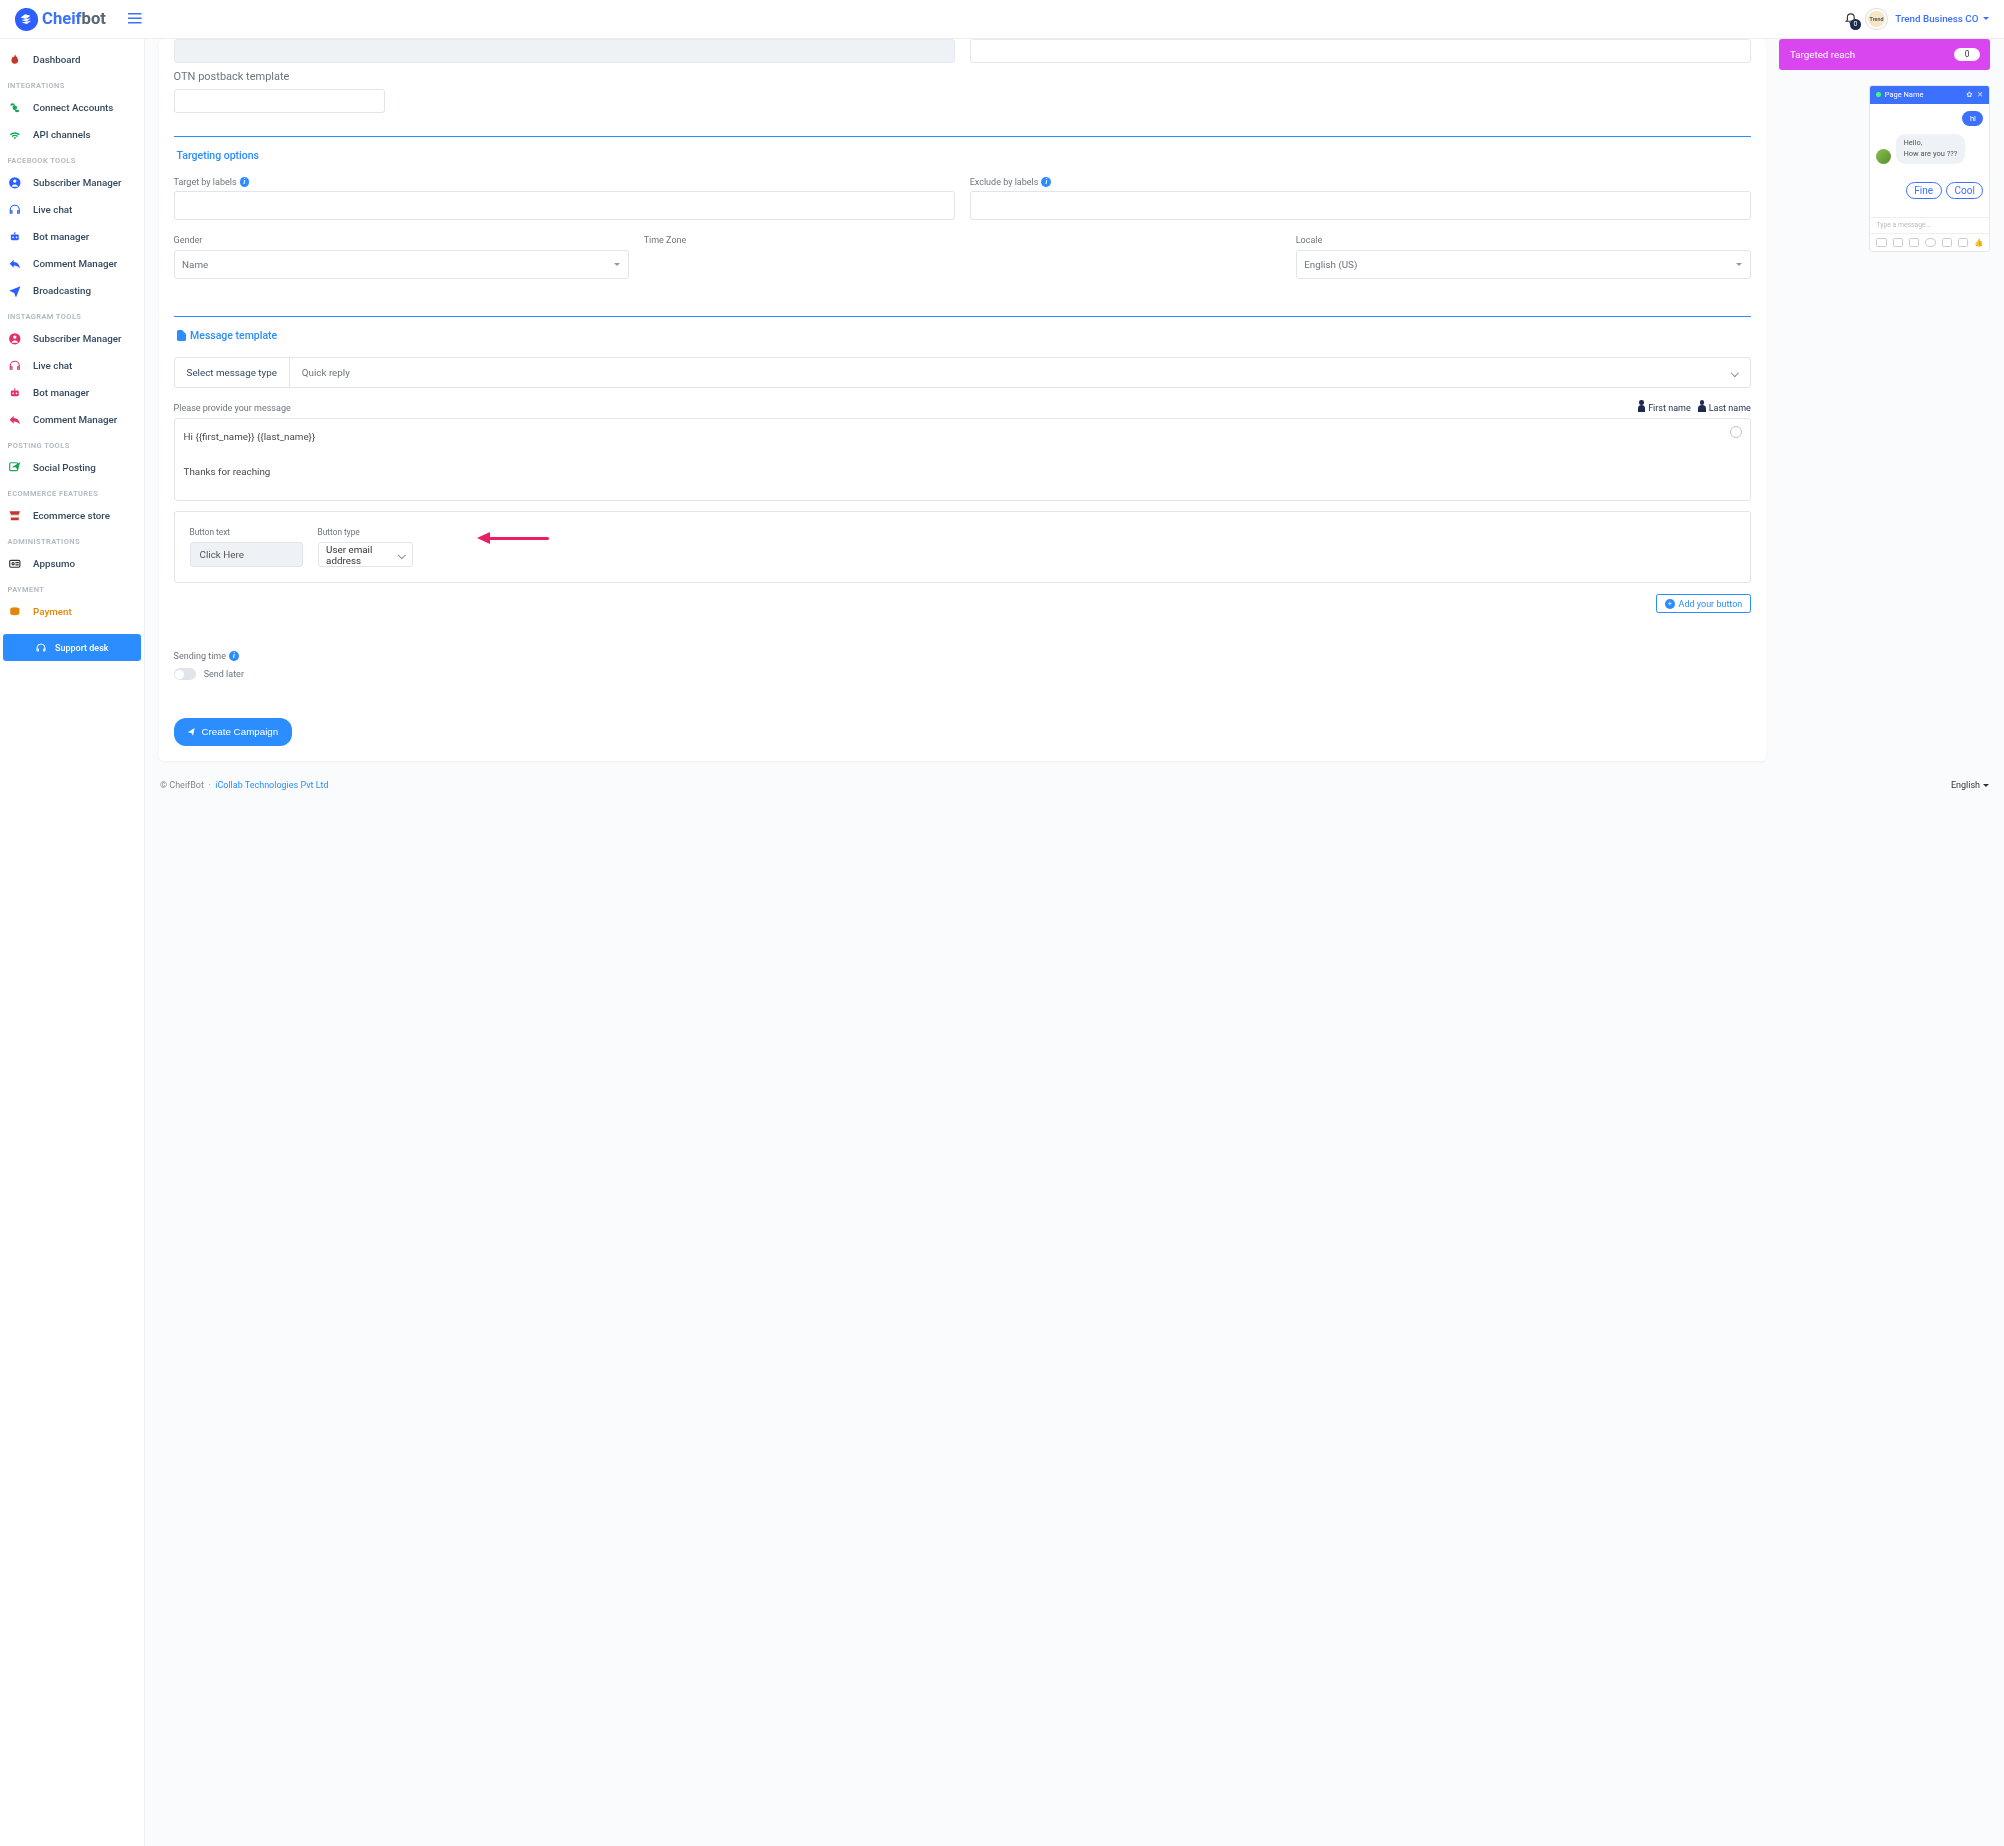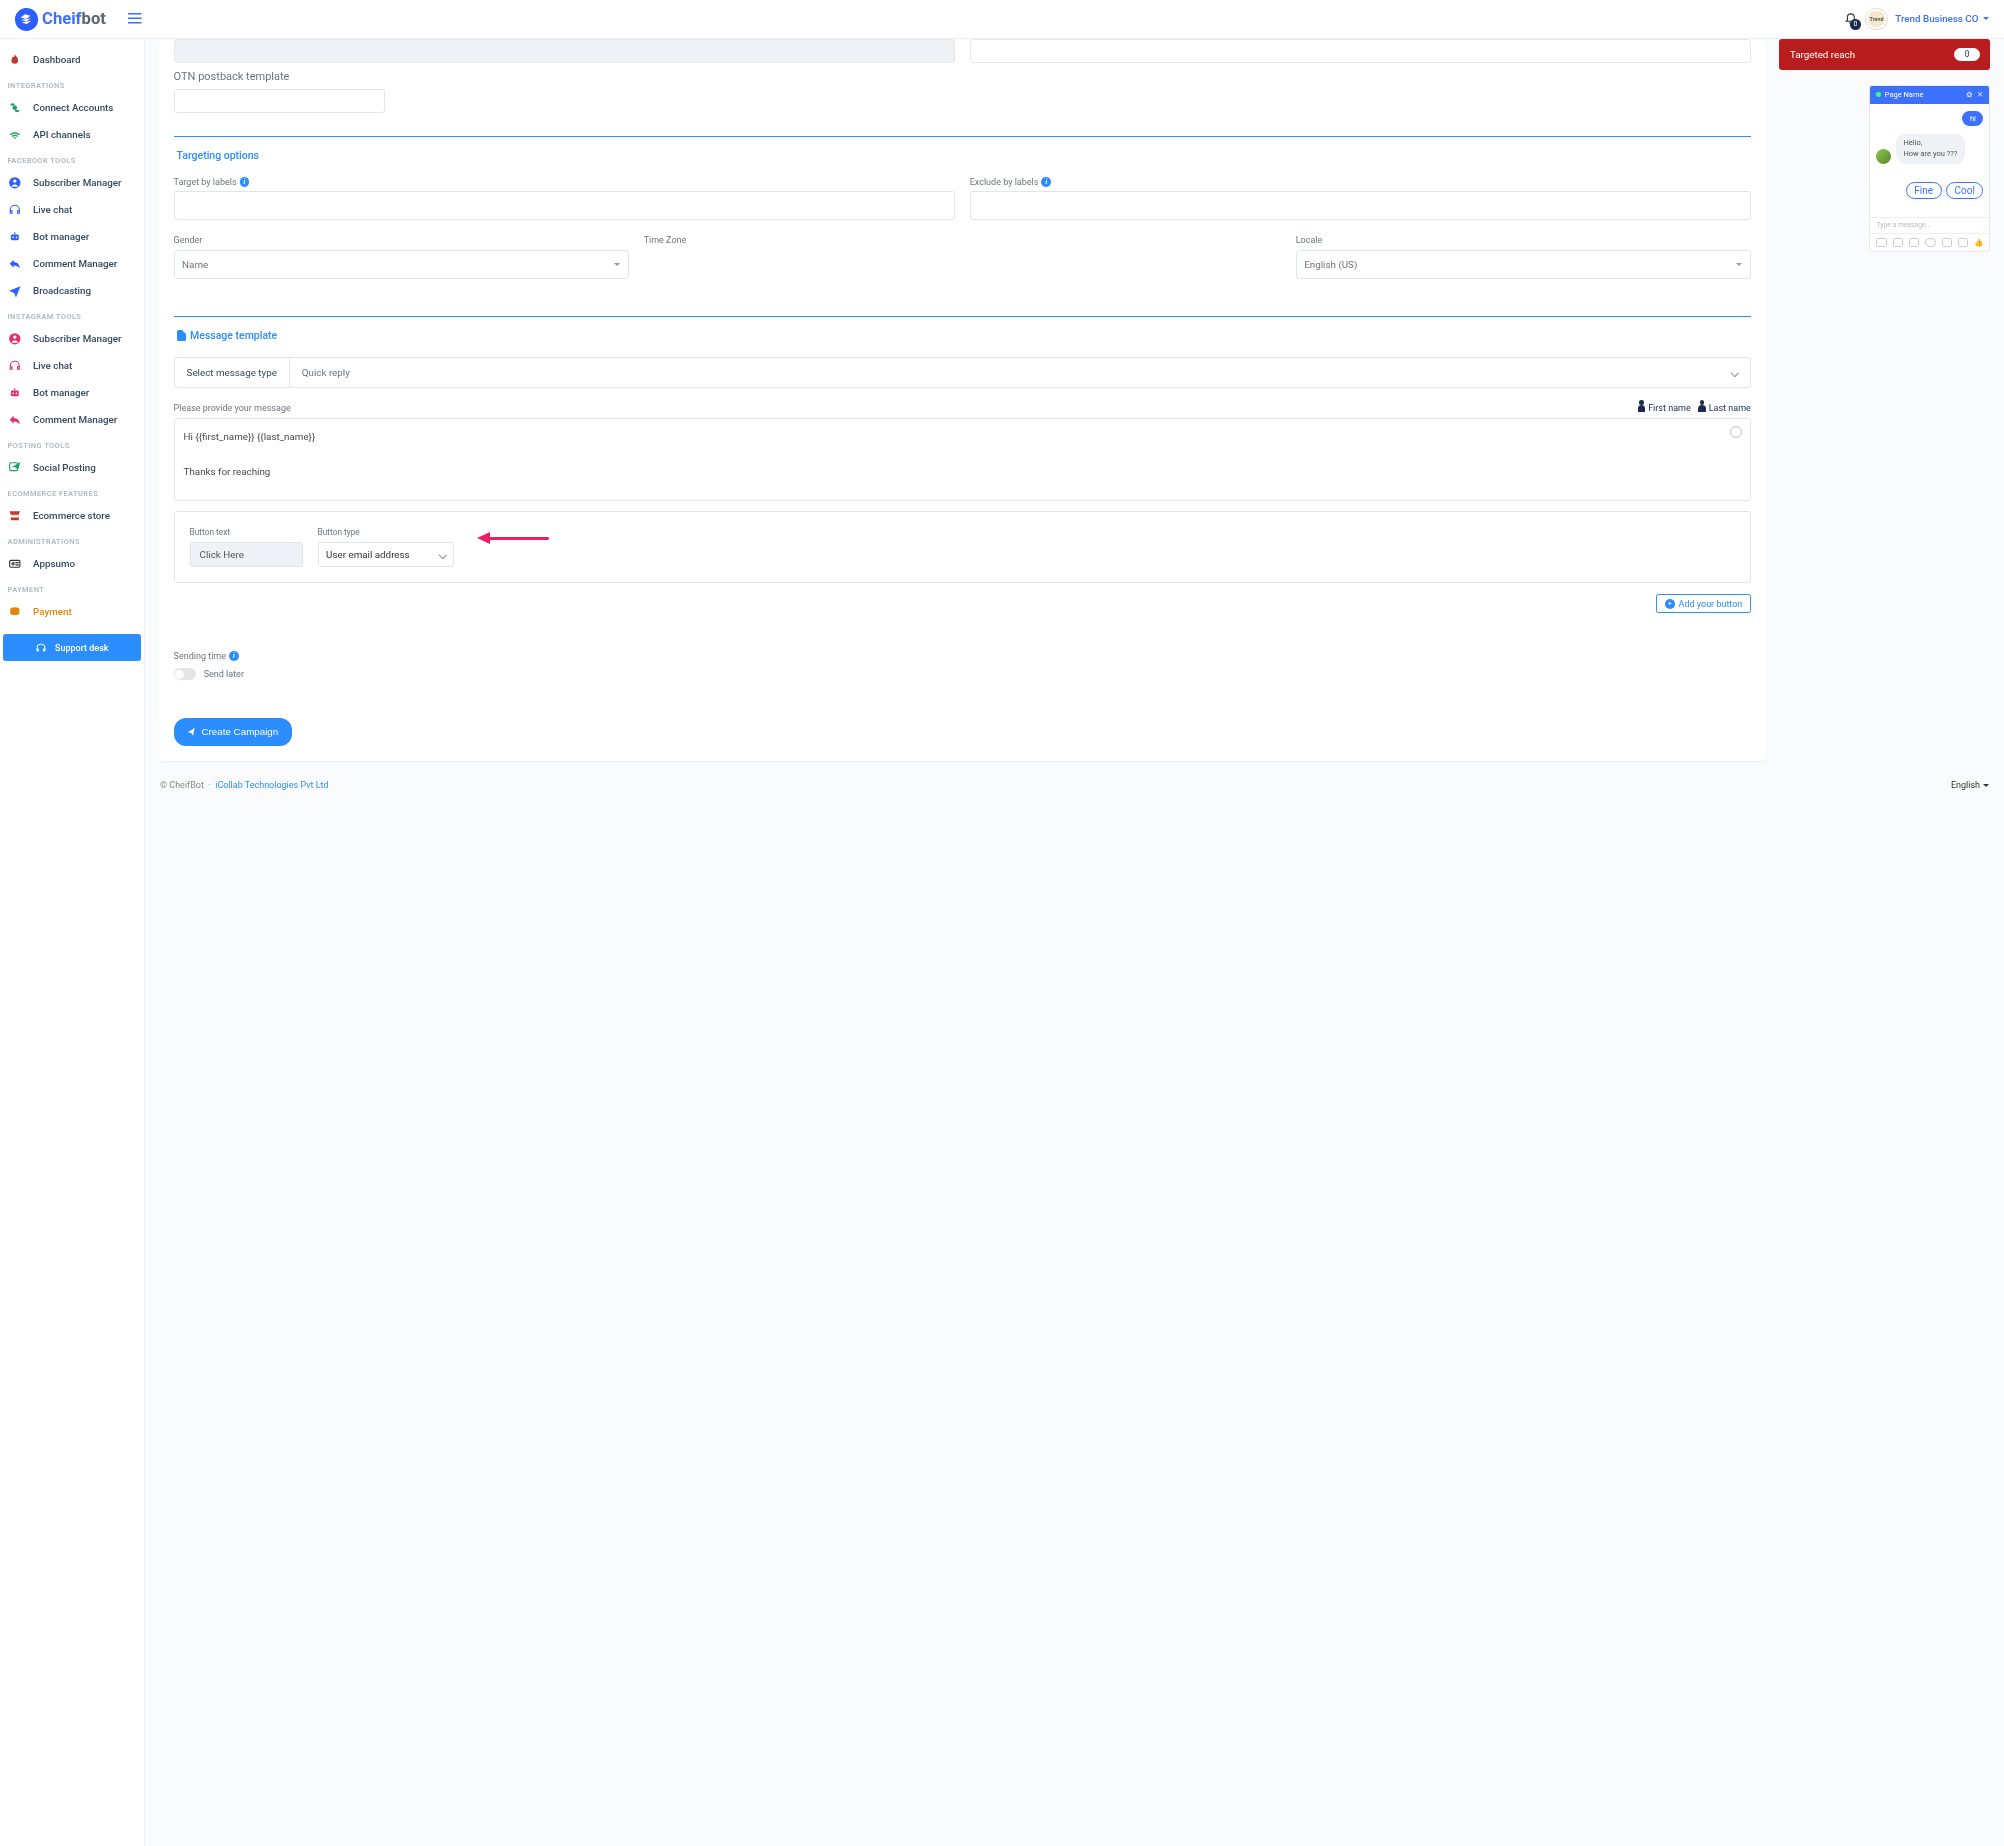--- a/index.html
+++ b/index.html
@@ -75,41 +75,41 @@
 
 .textarea{margin:0 15px 10.5px;border:0.8px solid #e1e4e8;border-radius:3px;padding:9px;background:#fff;min-height:83px;position:relative;color:#4a4a4a;font-size:9.8px;line-height:1.8;}
 .textarea .emoji{position:absolute;top:7.5px;right:7.5px;width:12px;height:12px;border:1.1px solid #c5c5c5;border-radius:50%;}
 
 .button-block{margin:0 15px 10.5px;border:0.8px solid #e1e4e8;border-radius:3px;padding:15px;}
 .bb-row{display:flex;gap:15px;align-items:flex-end;position:relative;}
 .bb-col{display:flex;flex-direction:column;gap:4.5px;}
 .bb-label{font-size:8.3px;color:#6c757d;}
 .bb-input{border:0.8px solid #e1e4e8;border-radius:3px;height:25.6px;padding:0 9px;font-size:9.8px;}
 .bb-input.grey{background:#eef1f5;width:113px;color:#555;display:flex;align-items:center;}
-.bb-select{width:136px;background:#fff;display:flex;align-items:center;justify-content:space-between;padding:0 7.5px;}
+.bb-select{width:95px;background:#fff;display:flex;align-items:center;justify-content:space-between;padding:0 7.5px;}
 .arrow-annot{position:absolute;left:286px;top:4.5px;width:75px;height:12px;}
 .arrow-annot .line{position:absolute;left:13.6px;top:5.3px;width:60px;height:3px;background:#e91e63;border-radius:1.5px;}
 .arrow-annot .head{position:absolute;left:1.5px;top:0;width:0;height:0;border-top:6.8px solid transparent;border-bottom:6.8px solid transparent;border-right:13.6px solid #e91e63;}
 
 .add-more-row{display:flex;justify-content:flex-end;padding:0 15px 7.5px;}
 .add-more{border:0.8px solid #2b8dff;color:#2b8dff;font-size:9px;padding:3.8px 7.5px;border-radius:2.3px;display:flex;align-items:center;gap:3.8px;background:#fff;cursor:pointer;}
 .plus-circ{width:9.8px;height:9.8px;border-radius:50%;background:#2b8dff;color:#fff;display:flex;align-items:center;justify-content:center;font-size:7.5px;}
 
 .sending-block{padding:30px 15px 7.5px;}
 .sending-label{font-size:9px;color:#6c757d;display:flex;align-items:center;gap:3px;margin-bottom:7.5px;}
 .toggle-row{display:flex;align-items:center;gap:7.5px;}
 .toggle{width:22.6px;height:12px;border-radius:7.5px;background:#e1e4e8;position:relative;}
 .toggle::after{content:"";position:absolute;left:1.5px;top:1.5px;width:9px;height:9px;border-radius:50%;background:#fff;}
 
 .create-btn{margin:30px 15px 0;background:#2b8dff;color:#fff;border:none;padding:8.3px 13.6px;border-radius:12px;font-size:9.8px;display:flex;align-items:center;gap:5.3px;cursor:pointer;}
 .send-icon{width:9px;height:9px;transform:rotate(-10deg);}
 .send-icon svg{fill:#fff;}
 
 
-.reach-bar{background:#b91c1c;color:#fff;border-radius:3px;padding:9px 10.5px;display:flex;justify-content:space-between;align-items:center;margin-bottom:15px;}
+.reach-bar{background:#d946ef;color:#fff;border-radius:3px;padding:9px 10.5px;display:flex;justify-content:space-between;align-items:center;margin-bottom:15px;}
 .reach-pill{background:#fff;color:#333;border-radius:9px;padding:1.5px 10.5px;font-size:8.3px;}
 
 .chat-preview{width:121px;margin-left:auto;border:0.8px solid #e6e8eb;border-radius:3px;background:#fff;overflow:hidden;font-size:7.5px;}
 .chat-head{background:#3c70ff;color:#fff;padding:4.5px 6px;display:flex;justify-content:space-between;align-items:center;}
 .chat-head .left-h{display:flex;align-items:center;gap:3.8px;}
 .online-dot{width:4.5px;height:4.5px;border-radius:50%;background:#3dff72;}
 .chat-head .icons{display:flex;gap:4.5px;color:rgba(255,255,255,.8);}
 .chat-body{padding:7.5px 6px 3px;position:relative;min-height:113px;}
 .msg-out{background:#3c70ff;color:#fff;border-radius:9px;padding:3px 7.5px;font-size:7.5px;float:right;clear:both;}
 .msg-in-row{display:flex;gap:4.5px;align-items:flex-end;margin-top:22.6px;clear:both;}

